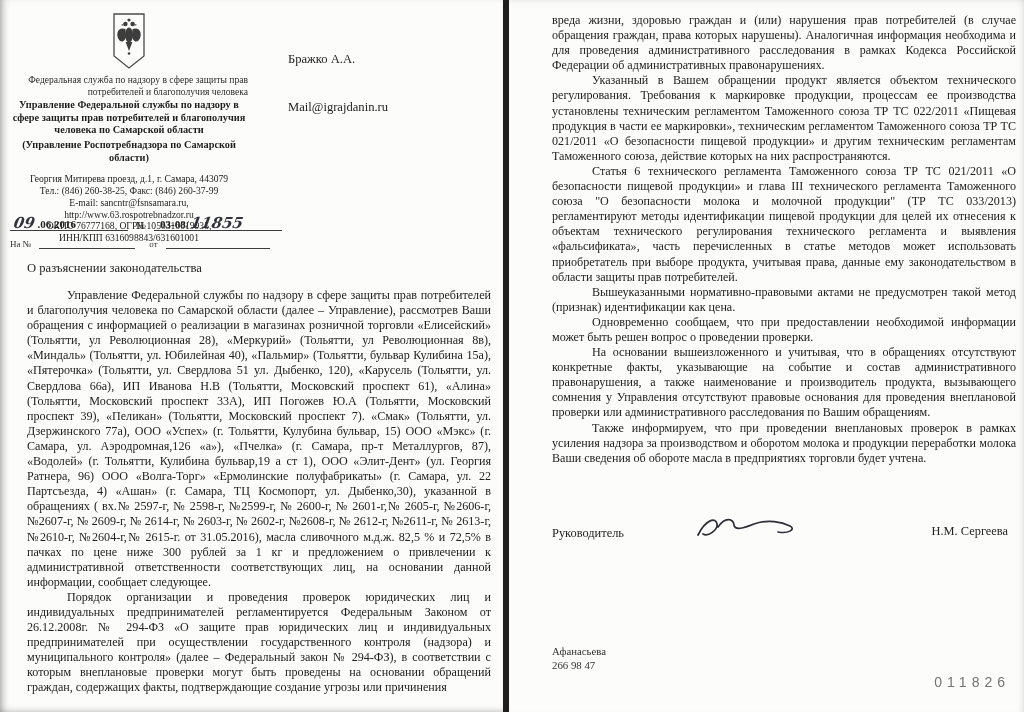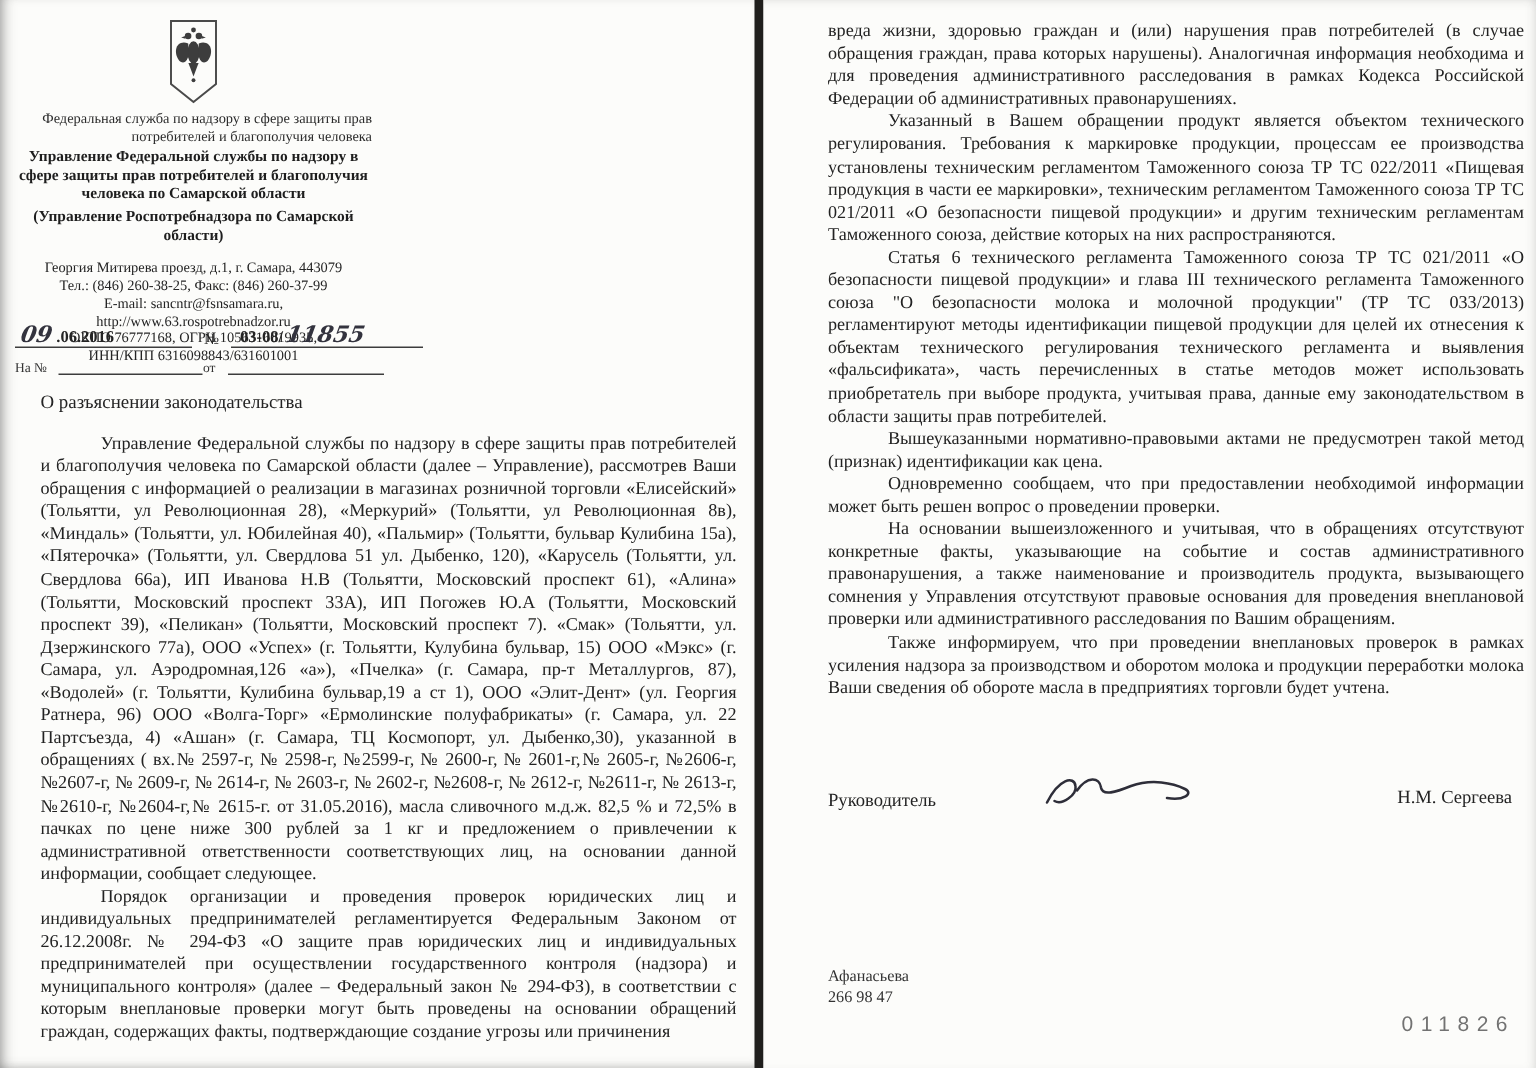--- a/index.html
+++ b/index.html
@@ -95,25 +95,29 @@
         </span>
         <span style="width:26px; text-align:center;">№</span>
         <span class="u" style="width:128px; padding-left:6px;">
           <span class="printed-b">03-08/</span>
           <span class="hand">11855</span>
         </span>
       </div>
       <div class="refrow row2">
         <span>На №</span>
         <span class="u" style="width:96px; margin-left:8px;">&nbsp;</span>
-        <span style="">от</span>
+        <span style="margin-left:14px;">от</span>
         <span class="u" style="width:104px; margin-left:8px;">&nbsp;</span>
       </div>
     </div>
 
+    <div class="addressee">
+      <div>Бражко А.А.</div>
+      <div class="mail">Mail@igrajdanin.ru</div>
+    </div>
 
     <div class="subject">О разъяснении законодательства</div>
 
     <div class="body1">
       <p class="para indent">Управление Федеральной службы по надзору в сфере защиты прав потребителей и благополучия человека по Самарской области (далее – Управление), рассмотрев Ваши обращения с информацией о реализации в магазинах розничной торговли «Елисейский» (Тольятти, ул Революционная 28), «Меркурий» (Тольятти, ул Революционная 8в), «Миндаль» (Тольятти, ул. Юбилейная 40), «Пальмир» (Тольятти, бульвар Кулибина 15а), «Пятерочка» (Тольятти, ул. Свердлова 51 ул. Дыбенко, 120), «Карусель (Тольятти, ул. Свердлова 66а), ИП Иванова Н.В (Тольятти, Московский проспект 61), «Алина» (Тольятти, Московский проспект 33А), ИП Погожев Ю.А (Тольятти, Московский проспект 39), «Пеликан» (Тольятти, Московский проспект 7). «Смак» (Тольятти, ул. Дзержинского 77а), ООО «Успех» (г. Тольятти, Кулубина бульвар, 15)  ООО «Мэкс» (г. Самара, ул. Аэродромная,126 «а»), «Пчелка» (г. Самара, пр-т Металлургов, 87), «Водолей» (г. Тольятти, Кулибина бульвар,19 а ст 1), ООО «Элит-Дент» (ул. Георгия Ратнера, 96)  ООО «Волга-Торг» «Ермолинские полуфабрикаты» (г. Самара, ул. 22 Партсъезда, 4) «Ашан» (г. Самара, ТЦ Космопорт, ул. Дыбенко,30), указанной в обращениях ( вх.№ 2597-г,  № 2598-г, №2599-г, № 2600-г, № 2601-г,№ 2605-г, №2606-г, №2607-г, № 2609-г, № 2614-г, № 2603-г, № 2602-г, №2608-г,  № 2612-г, №2611-г, № 2613-г, №2610-г, №2604-г,№ 2615-г. от 31.05.2016),  масла сливочного м.д.ж. 82,5 % и 72,5% в пачках по цене ниже 300 рублей за 1 кг и предложением о привлечении к административной ответственности соответствующих лиц, на основании данной информации, сообщает следующее.</p>
       <p class="para indent">Порядок организации и проведения проверок юридических лиц и индивидуальных предпринимателей регламентируется Федеральным Законом от 26.12.2008г. № 294-ФЗ «О защите прав юридических лиц и индивидуальных предпринимателей при осуществлении государственного контроля (надзора) и муниципального контроля» (далее – Федеральный закон № 294-ФЗ), в соответствии с которым внеплановые проверки могут быть проведены на основании обращений граждан, содержащих факты, подтверждающие создание угрозы или причинения</p>
     </div>
   </div>
 
   <div class="divider"></div>

